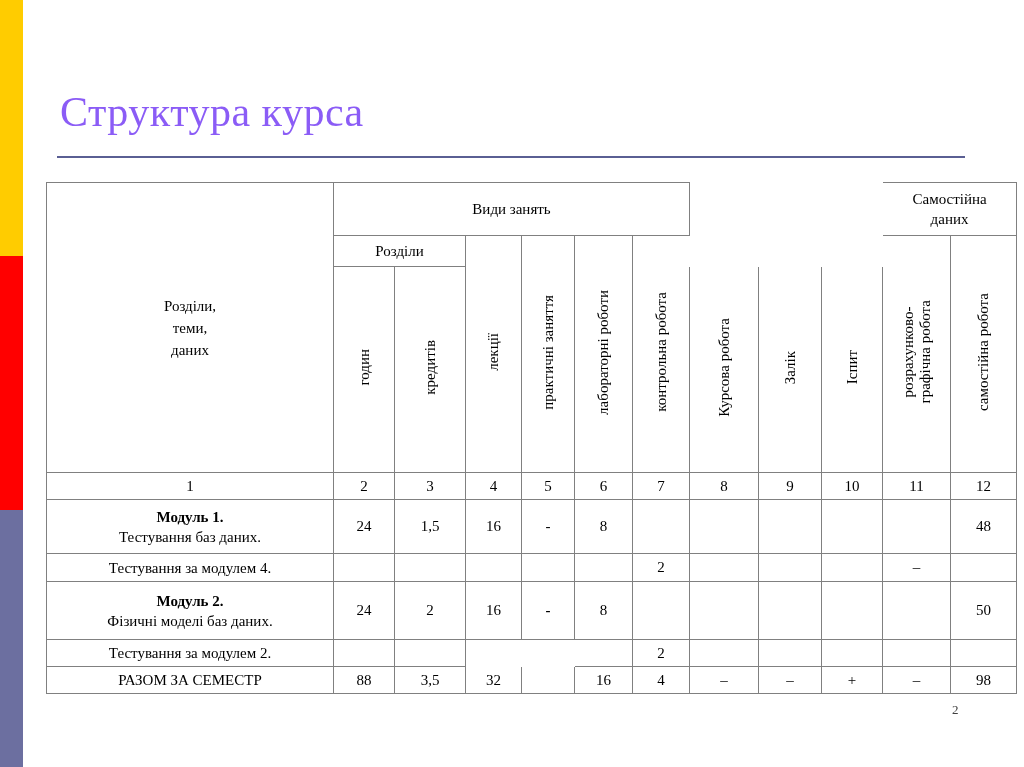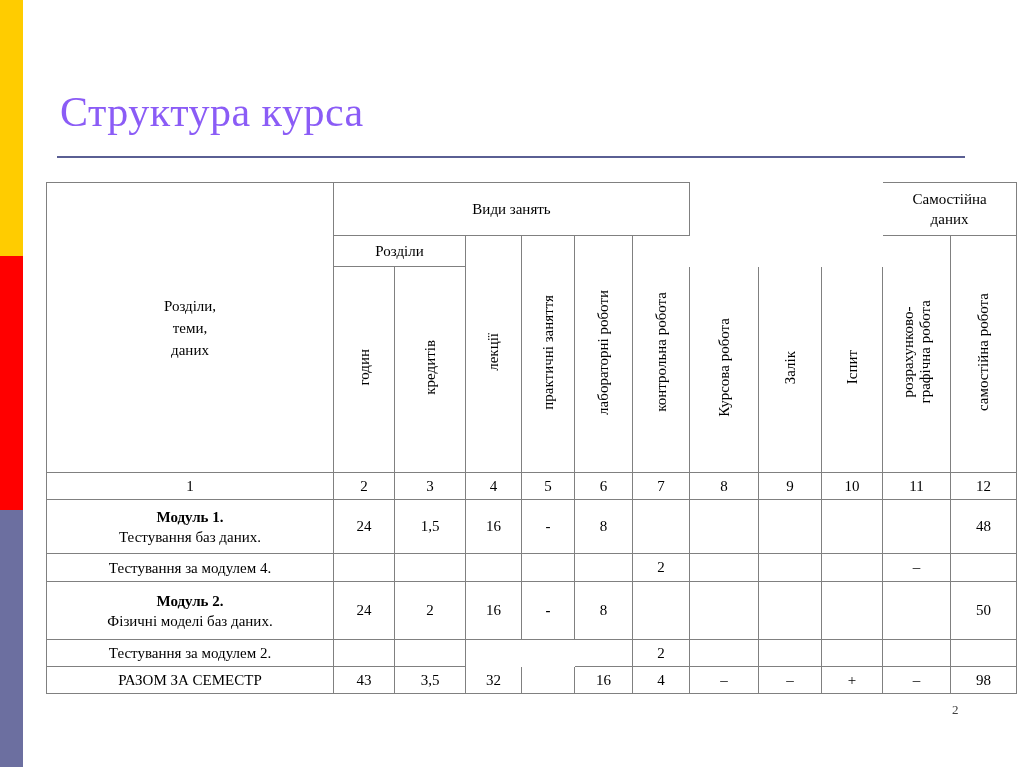--- a/index.html
+++ b/index.html
@@ -294,21 +294,21 @@
         <td class="data">2</td>
         <td class="data"></td>
         <td class="data"></td>
         <td class="data"></td>
         <td class="data"></td>
         <td class="data"></td>
       </tr>
 
       <tr class="totalrow">
         <td>РАЗОМ ЗА СЕМЕСТР</td>
-        <td>43</td>
+        <td>88</td>
         <td>3,5</td>
         <td>32</td>
         <td></td>
         <td>16</td>
         <td>4</td>
         <td>–</td>
         <td>–</td>
         <td>+</td>
         <td>–</td>
         <td>98</td>

